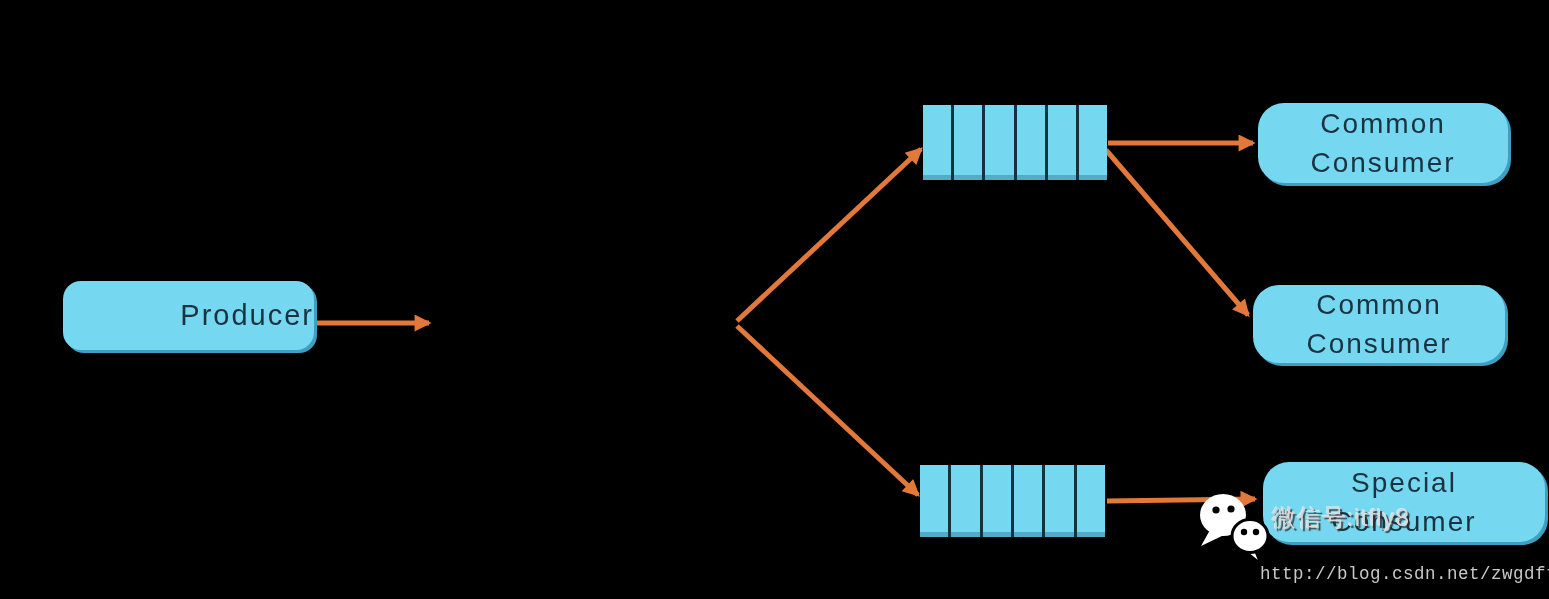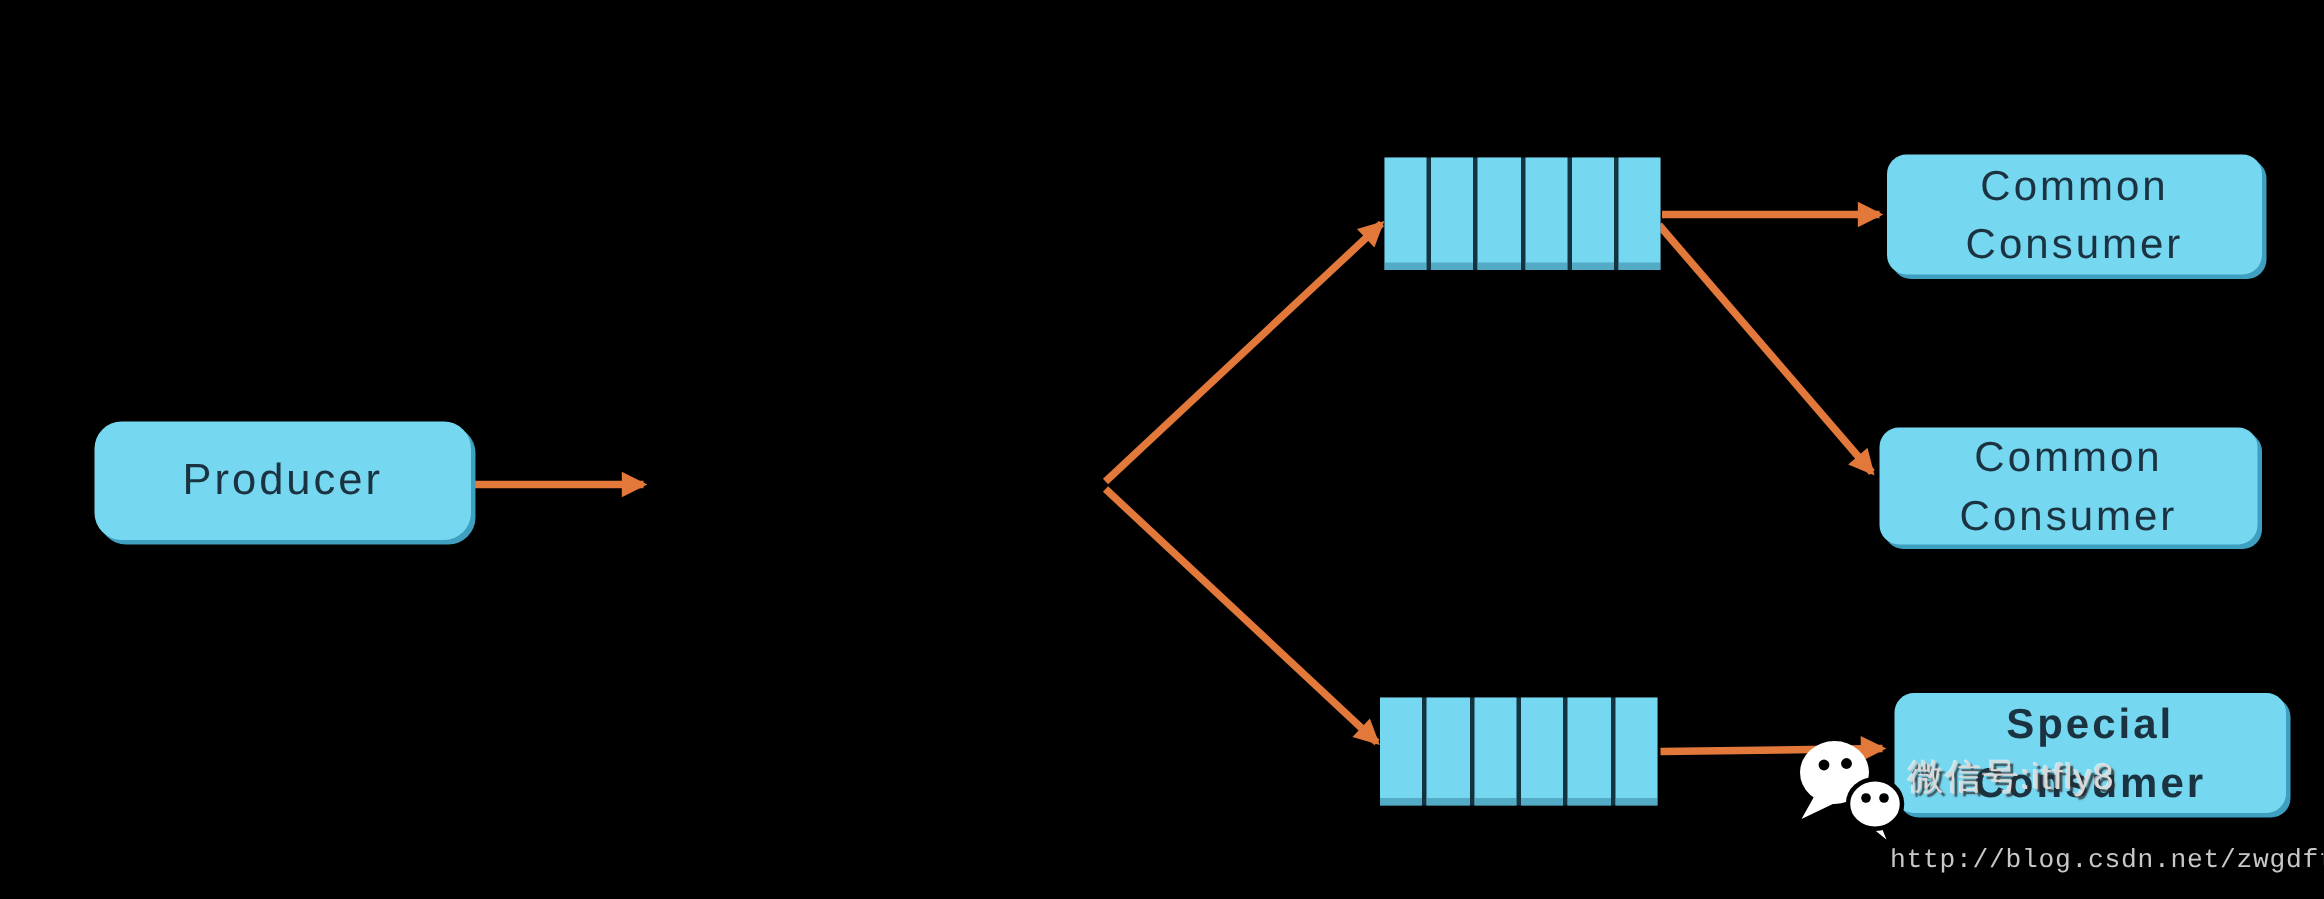--- a/index.html
+++ b/index.html
@@ -17,26 +17,26 @@
   .arrow-layer line{stroke:var(--arrow);stroke-width:5;}
   .arrow-layer marker path{fill:var(--arrow);}
   .node{
     position:absolute; z-index:2;
     background:var(--node-fill); color:var(--node-text);
     display:flex; flex-direction:column; align-items:center; justify-content:center;
     text-align:center; letter-spacing:2px;
     box-shadow:3px 3px 0 var(--node-edge);
   }
   .node .label-line{display:block;}
-  .producer{left:63px;top:281px;width:251px;height:79px;border-radius:18px;font-size:29px;}
+  .producer{left:63px;top:281px;width:251px;height:69px;border-radius:18px;font-size:29px;align-items:flex-end;}
   .exchange{left:430px;top:256px;width:310px;height:137px;border-radius:50%;font-size:29px;}
-  .consumer{font-size:28px;line-height:39px;border-radius:13px;}
+  .consumer{font-size:28px;line-height:39px;border-radius:26px;}
   .consumer-top{left:1258px;top:103px;width:250px;height:80px;}
   .consumer-mid{left:1253px;top:285px;width:252px;height:78px;}
-  .consumer-special{left:1263px;top:462px;width:261px;height:80px;font-weight:bold;}
+  .consumer-special{left:1263px;top:462px;width:282px;height:80px;}
   .queue{
     position:absolute; z-index:2; display:flex; gap:3px;
     background:var(--queue-divider);
   }
   .queue-top{left:923px;top:105px;width:184px;height:75px;}
   .queue-bottom{left:920px;top:465px;width:185px;height:72px;}
   .queue-cell{flex:1;background:var(--node-fill);box-shadow:inset 0 -5px 0 rgba(20,90,120,0.35);}
   .wechat-icon{position:absolute;left:1196px;top:484px;width:84px;height:84px;z-index:7;}
   .watermark-label{
     position:absolute;left:1272px;top:502px;z-index:6;white-space:nowrap;

